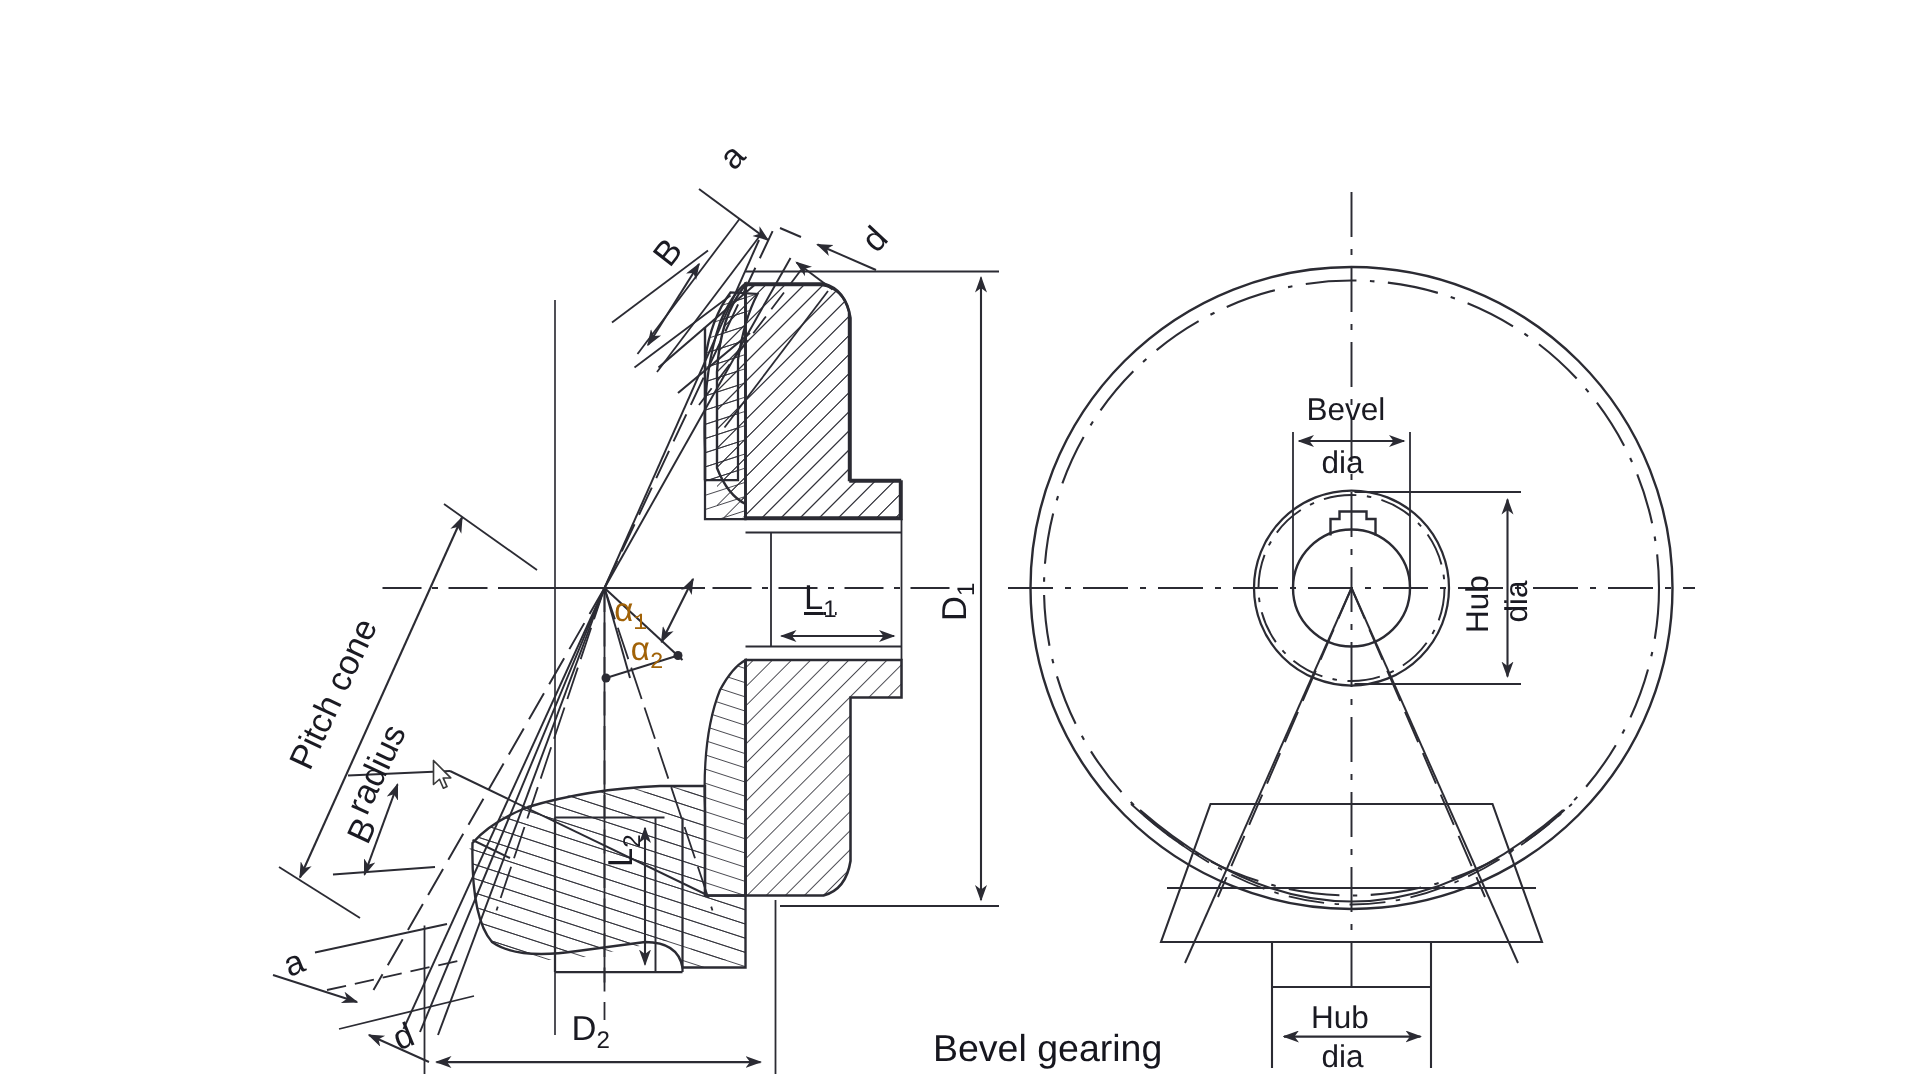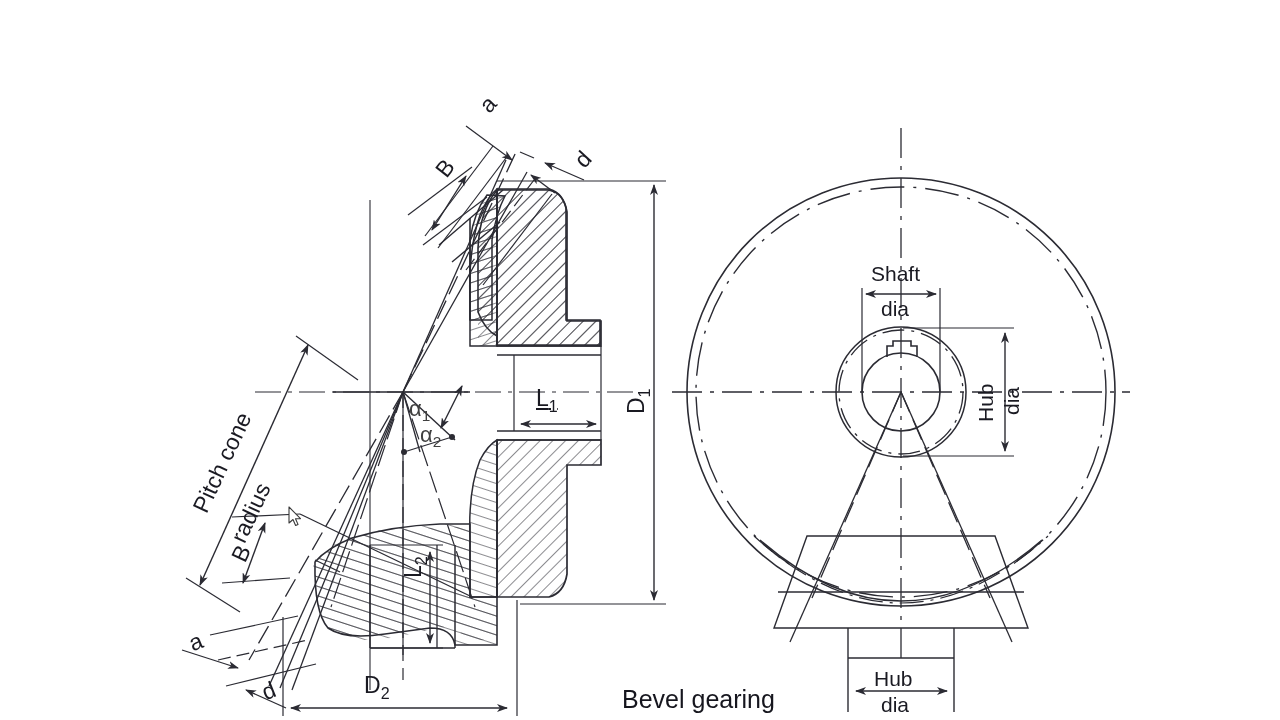--- a/index.html
+++ b/index.html
@@ -35,21 +35,22 @@
   }
   .lbl-dim {
     font-size: 23px;
     font-weight: 400;
   }
   .lbl-dim-sm {
     font-size: 21px;
   }
   .lbl-greek {
     font-size: 22px;
-    color: #404040;
+    color: #a16207;
+    font-family: Liberation Mono, monospace;
   }
   .sub {
     font-size: 0.70em;
     vertical-align: sub;
   }
   .cursor {
     position: absolute;
     width: 14px;
     height: 21px;
     pointer-events: none;
@@ -370,25 +371,25 @@
   </div>
 
   <div class="lbl lbl-dim" style="left:400px; top:578px; transform:rotate(-90deg); transform-origin:left top;">
     <span>L</span><span class="sub">2</span>
   </div>
 
   <div class="lbl lbl-dim" style="left:623px; top:414px; transform:rotate(-90deg); transform-origin:left top;">
     <span>D</span><span class="sub">1</span>
   </div>
 
-  <div class="lbl lbl-dim" style="left:364px; top:672px;">
+  <div class="lbl lbl-dim" style="left:381px; top:672px;">
     <span>D</span><span class="sub">2</span>
   </div>
 
-  <div class="lbl lbl-dim-sm" style="left:871px; top:262px;">Shaft</div>
+  <div class="lbl lbl-dim-sm" style="left:871px; top:262px;">Bevel</div>
   <div class="lbl lbl-dim-sm" style="left:881px; top:297px;">dia</div>
 
   <div class="lbl lbl-dim-sm" style="left:974px; top:422px; transform:rotate(-90deg); transform-origin:left top;">Hub</div>
   <div class="lbl lbl-dim-sm" style="left:1000px; top:415px; transform:rotate(-90deg); transform-origin:left top;">dia</div>
 
   <div class="lbl lbl-dim-sm" style="left:874px; top:667px;">Hub</div>
   <div class="lbl lbl-dim-sm" style="left:881px; top:693px;">dia</div>
 
   <div class="lbl lbl-title" style="left:622px; top:685px;">Bevel gearing</div>
 

